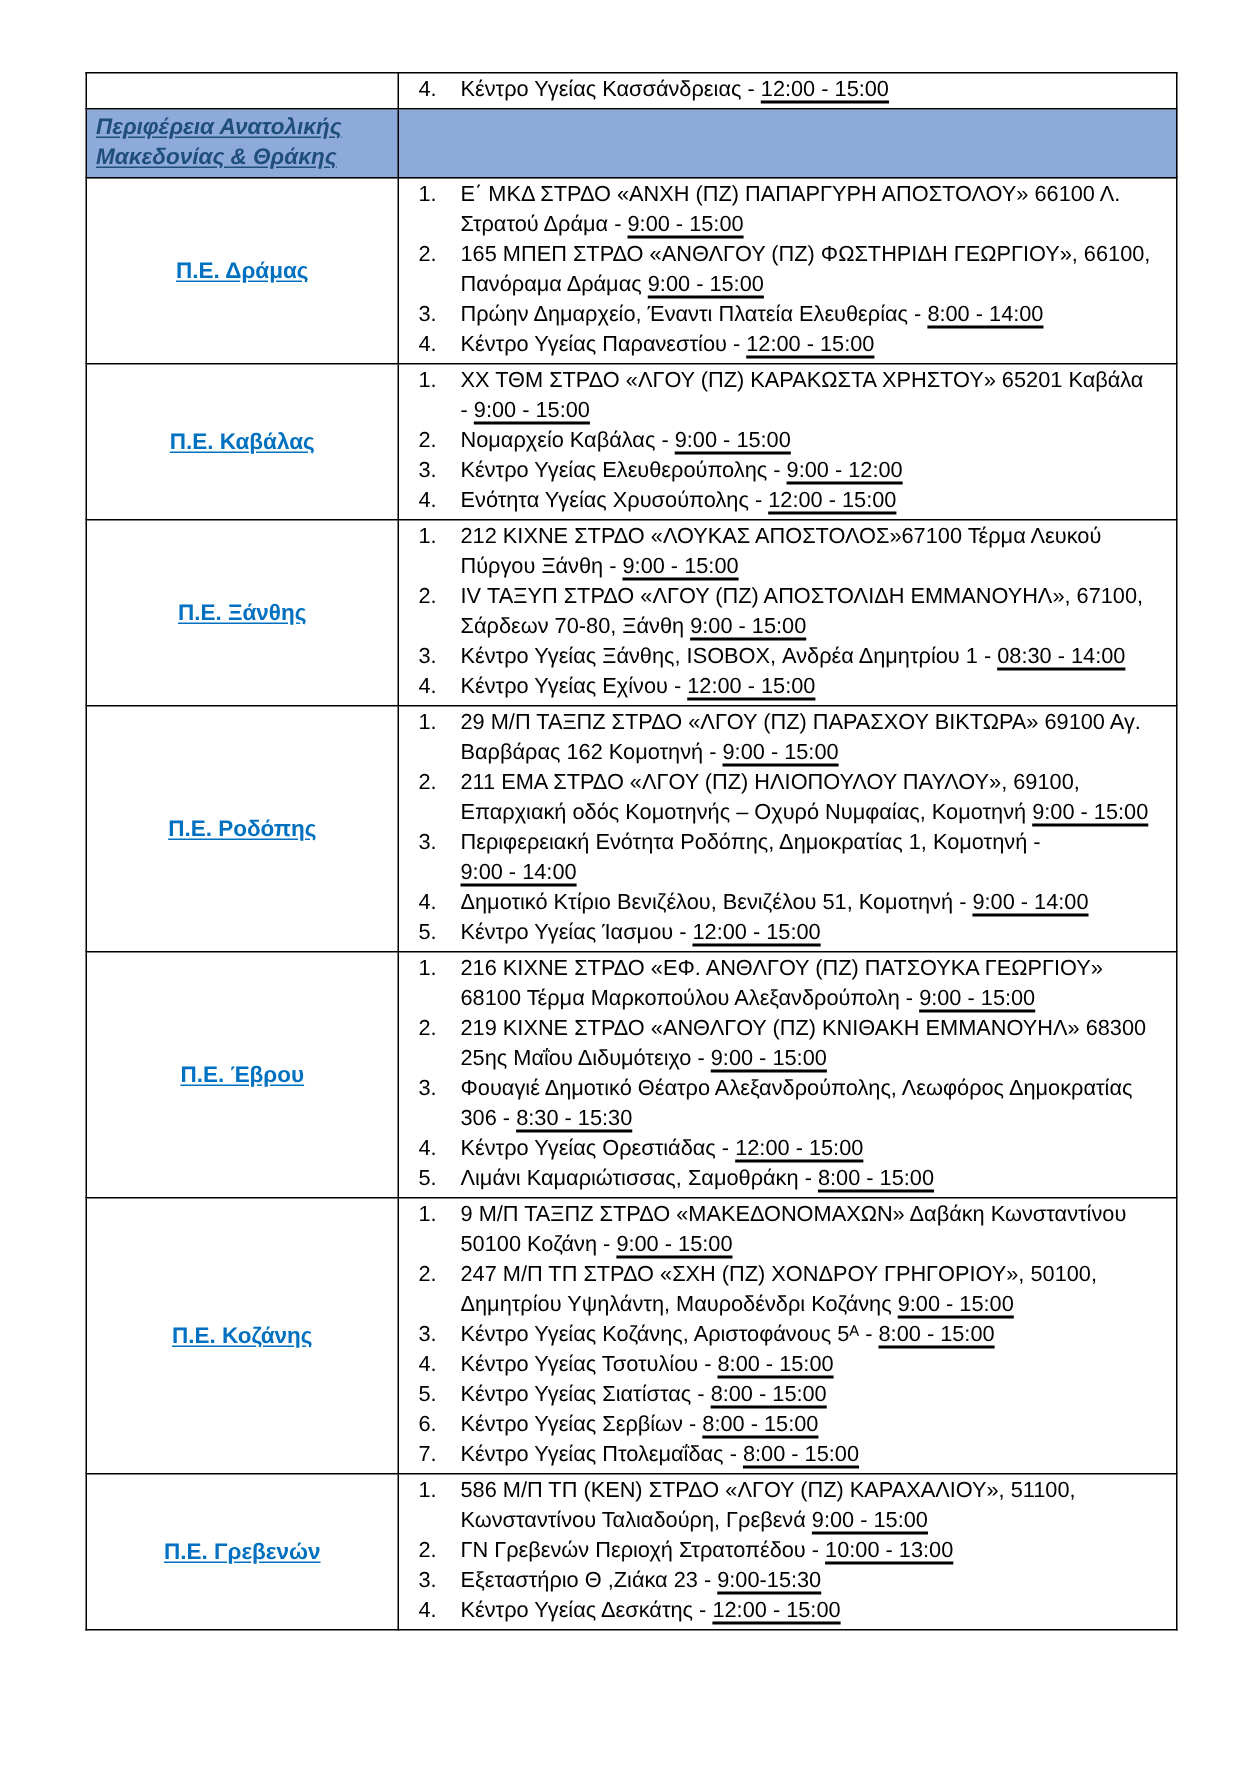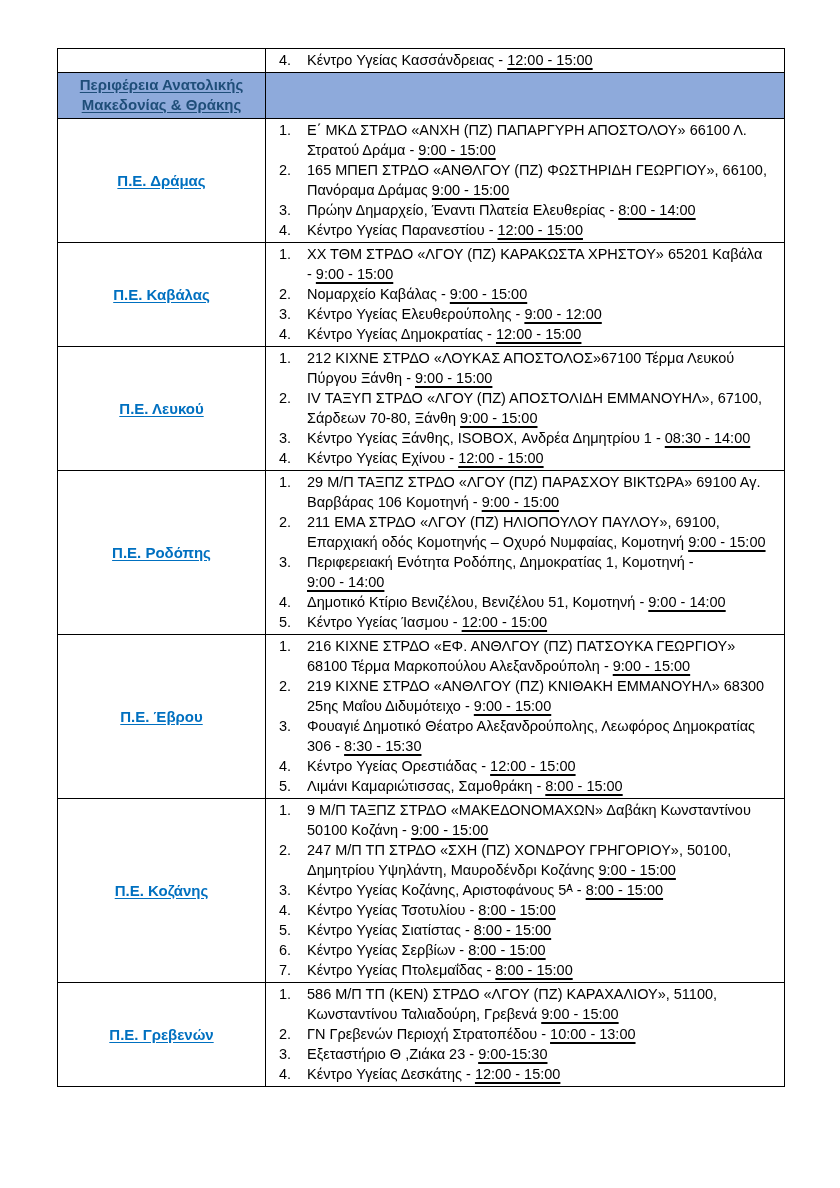--- a/index.html
+++ b/index.html
@@ -29,22 +29,22 @@
   col.col-region { width: 208px; }
   col.col-locations { width: 519px; }
   td.cell {
     border: 1.5px solid #000;
     vertical-align: middle;
     padding: 0;
   }
   
   tr.header-row td.cell { background: var(--header-bg, #8EAADB); }
   td.header-label-cell {
-    text-align: center;
     padding: 2px 6px 3px 6px;
+    font-style: italic;
   }
   .header-label {
     font-weight: bold;
     color: var(--header-text, #1F4E79);
     text-decoration: underline;
     text-underline-offset: 2px;
     font-size: 15px;
     line-height: 20px;
     display: inline-block;
   }
@@ -133,26 +133,26 @@
             <div class="item">
               <span class="item-num">2.</span>
               <div class="item-text"><span>Νομαρχείο Καβάλας - </span><span class="item-time">9:00 - 15:00</span></div>
             </div>
             <div class="item">
               <span class="item-num">3.</span>
               <div class="item-text"><span>Κέντρο Υγείας Ελευθερούπολης - </span><span class="item-time">9:00 - 12:00</span></div>
             </div>
             <div class="item">
               <span class="item-num">4.</span>
-              <div class="item-text"><span>Κέντρο Υγείας Δημοκρατίας - </span><span class="item-time">12:00 - 15:00</span></div>
-            </div>
-          </td>
-        </tr>
-        <tr>
-          <td class="cell label-cell"><span class="unit-label">Π.Ε. Λευκού</span></td>
+              <div class="item-text"><span>Ενότητα Υγείας Χρυσούπολης - </span><span class="item-time">12:00 - 15:00</span></div>
+            </div>
+          </td>
+        </tr>
+        <tr>
+          <td class="cell label-cell"><span class="unit-label">Π.Ε. Ξάνθης</span></td>
           <td class="cell content-cell">
             <div class="item">
               <span class="item-num">1.</span>
               <div class="item-text"><span>212 ΚΙΧΝΕ ΣΤΡΔΟ «ΛΟΥΚΑΣ ΑΠΟΣΤΟΛΟΣ»67100 Τέρμα Λευκού Πύργου Ξάνθη - </span><span class="item-time">9:00 - 15:00</span></div>
             </div>
             <div class="item">
               <span class="item-num">2.</span>
               <div class="item-text"><span>IV ΤΑΞΥΠ ΣΤΡΔΟ «ΛΓΟΥ (ΠΖ) ΑΠΟΣΤΟΛΙΔΗ ΕΜΜΑΝΟΥΗΛ», 67100, Σάρδεων 70-80, Ξάνθη </span><span class="item-time">9:00 - 15:00</span></div>
             </div>
             <div class="item">
@@ -163,21 +163,21 @@
               <span class="item-num">4.</span>
               <div class="item-text"><span>Κέντρο Υγείας Εχίνου - </span><span class="item-time">12:00 - 15:00</span></div>
             </div>
           </td>
         </tr>
         <tr>
           <td class="cell label-cell"><span class="unit-label">Π.Ε. Ροδόπης</span></td>
           <td class="cell content-cell">
             <div class="item">
               <span class="item-num">1.</span>
-              <div class="item-text"><span>29 Μ/Π ΤΑΞΠΖ ΣΤΡΔΟ «ΛΓΟΥ (ΠΖ) ΠΑΡΑΣΧΟΥ ΒΙΚΤΩΡΑ» 69100 Αγ. Βαρβάρας 106 Κομοτηνή - </span><span class="item-time">9:00 - 15:00</span></div>
+              <div class="item-text"><span>29 Μ/Π ΤΑΞΠΖ ΣΤΡΔΟ «ΛΓΟΥ (ΠΖ) ΠΑΡΑΣΧΟΥ ΒΙΚΤΩΡΑ» 69100 Αγ. Βαρβάρας 162 Κομοτηνή - </span><span class="item-time">9:00 - 15:00</span></div>
             </div>
             <div class="item">
               <span class="item-num">2.</span>
               <div class="item-text"><span>211 ΕΜΑ ΣΤΡΔΟ «ΛΓΟΥ (ΠΖ) ΗΛΙΟΠΟΥΛΟΥ ΠΑΥΛΟΥ», 69100, Επαρχιακή οδός Κομοτηνής – Οχυρό Νυμφαίας, Κομοτηνή </span><span class="item-time">9:00 - 15:00</span></div>
             </div>
             <div class="item">
               <span class="item-num">3.</span>
               <div class="item-text"><span>Περιφερειακή Ενότητα Ροδόπης, Δημοκρατίας 1, Κομοτηνή - </span><span class="item-time">9:00 - 14:00</span></div>
             </div>
             <div class="item">

